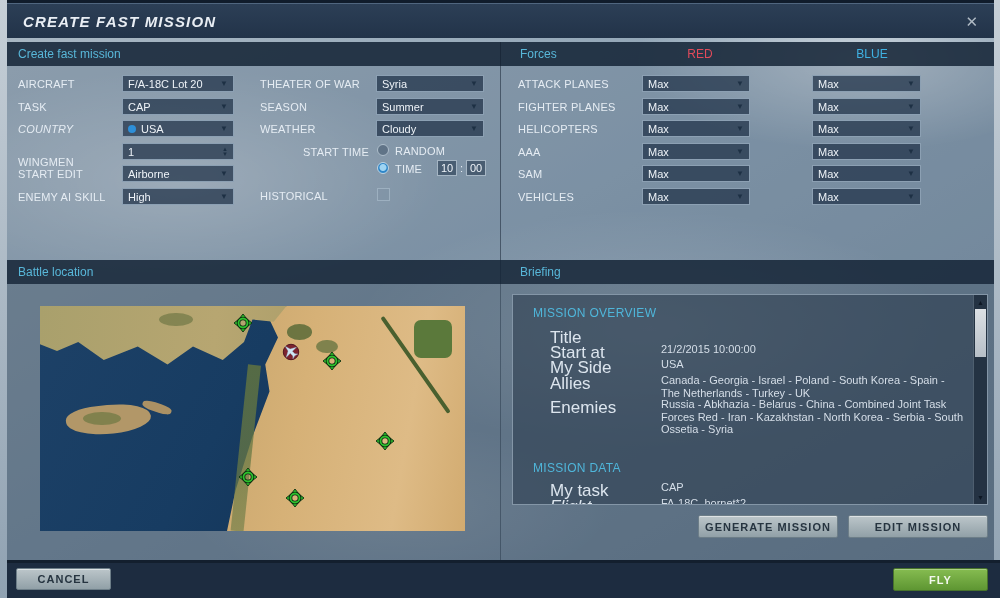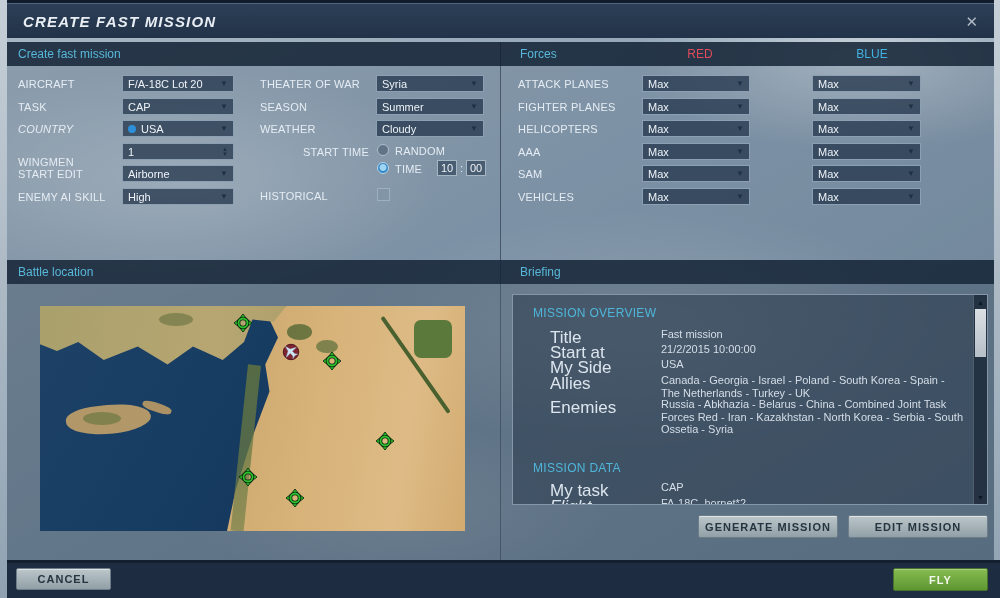--- a/index.html
+++ b/index.html
@@ -324,21 +324,20 @@
       <circle cx="10" cy="10" r="5" fill="none" stroke="#0c2a10" stroke-width="4"></circle>
       <circle cx="10" cy="10" r="5" fill="none" stroke="#2dc12d" stroke-width="2"></circle>
     </svg>
   </div>
     </div>
 
   <div class="brief">
     <span class="bf-sec" style="top:11px;">MISSION OVERVIEW</span>
 
     <span class="bf-label" style="top:33px;">Title</span>
-    <span class="bf-value" style="top:33px;">Fast mission</span>
     <span class="bf-label" style="top:48px;">Start at</span>
     <span class="bf-value" style="top:48px;">21/2/2015  10:00:00</span>
     <span class="bf-label" style="top:63px;">My Side</span>
     <span class="bf-value" style="top:63px;">USA</span>
     <span class="bf-label" style="top:79px;">Allies</span>
     <span class="bf-value" style="top:79px;">Canada - Georgia - Israel - Poland - South Korea - Spain - The Netherlands - Turkey - UK</span>
     <span class="bf-label" style="top:103px;">Enemies</span>
     <span class="bf-value" style="top:103px;">Russia - Abkhazia - Belarus - China - Combined Joint Task Forces Red - Iran - Kazakhstan - North Korea - Serbia - South Ossetia - Syria</span>
 
     <span class="bf-sec" style="top:166px;">MISSION DATA</span>

